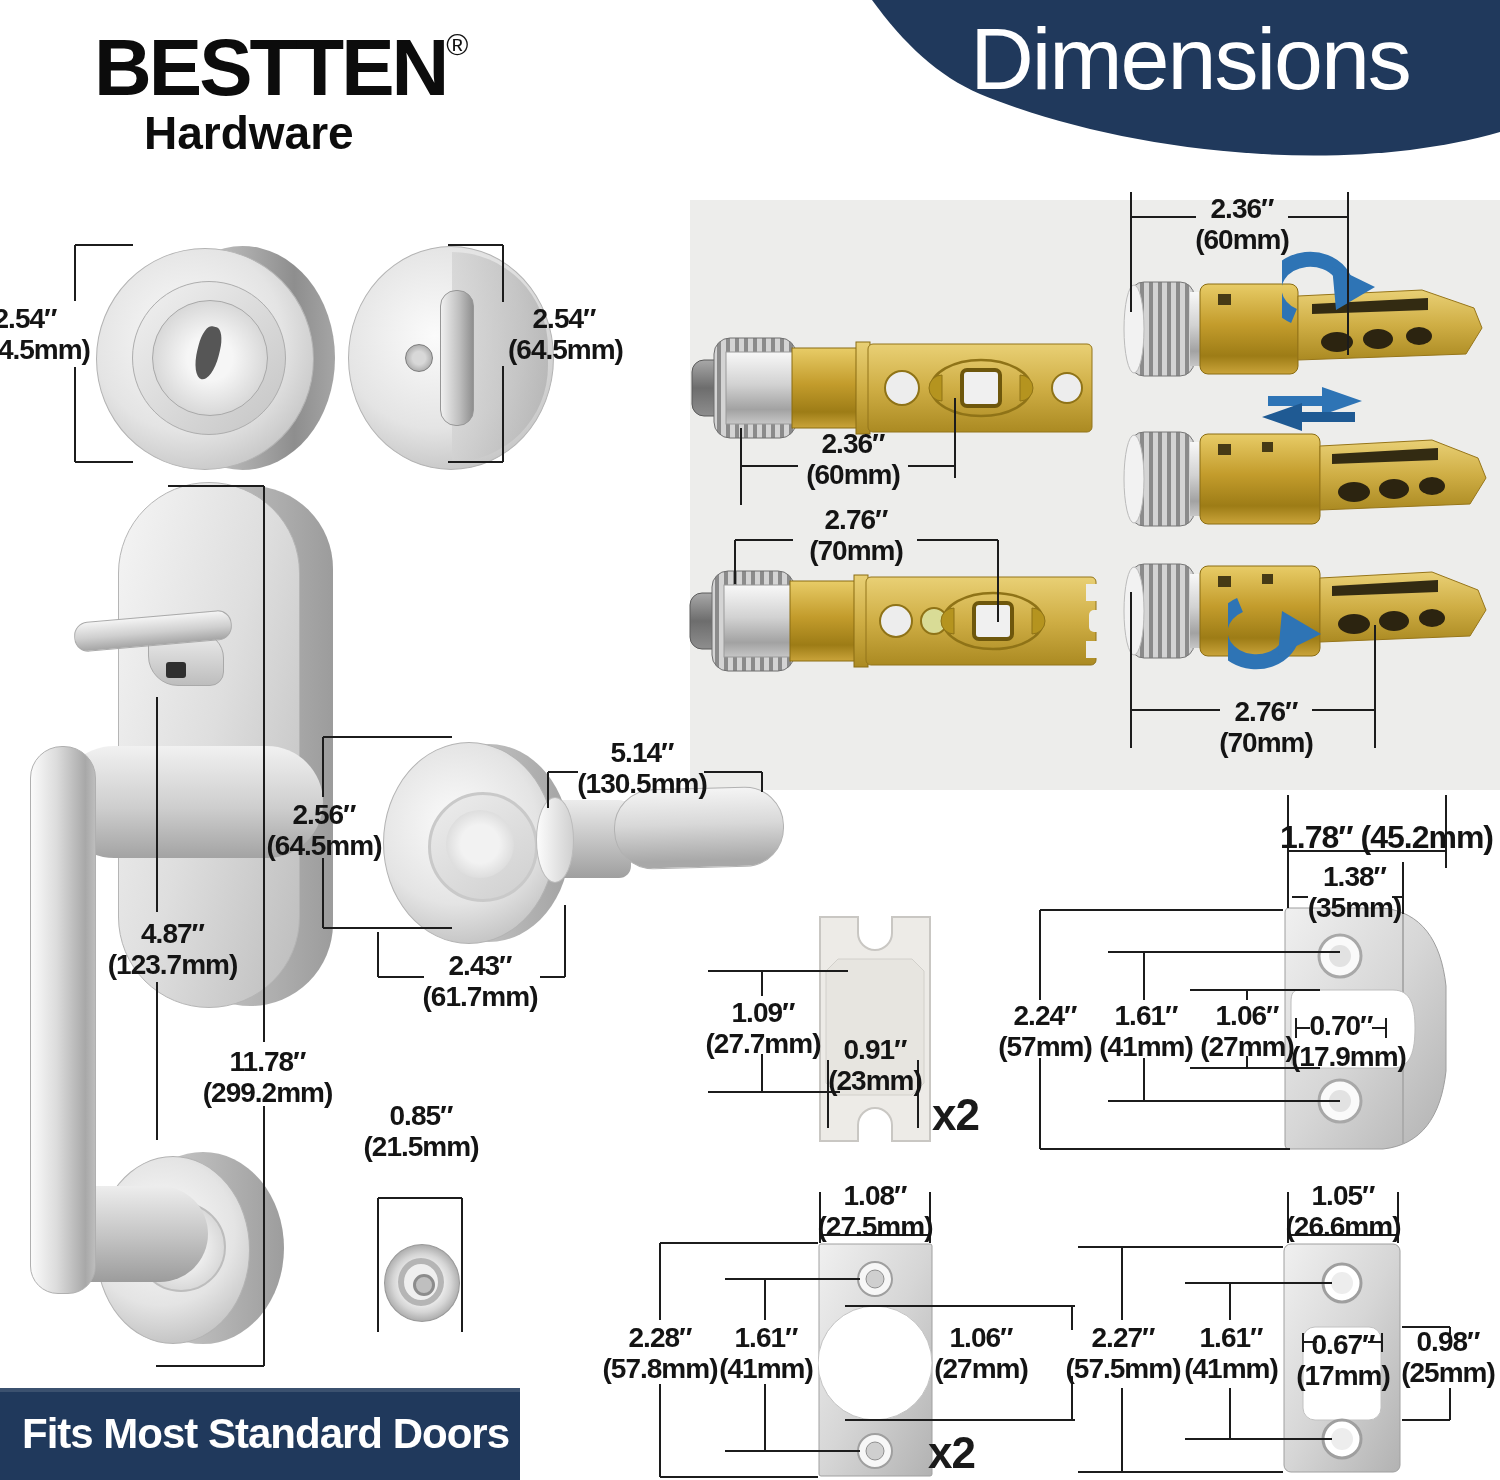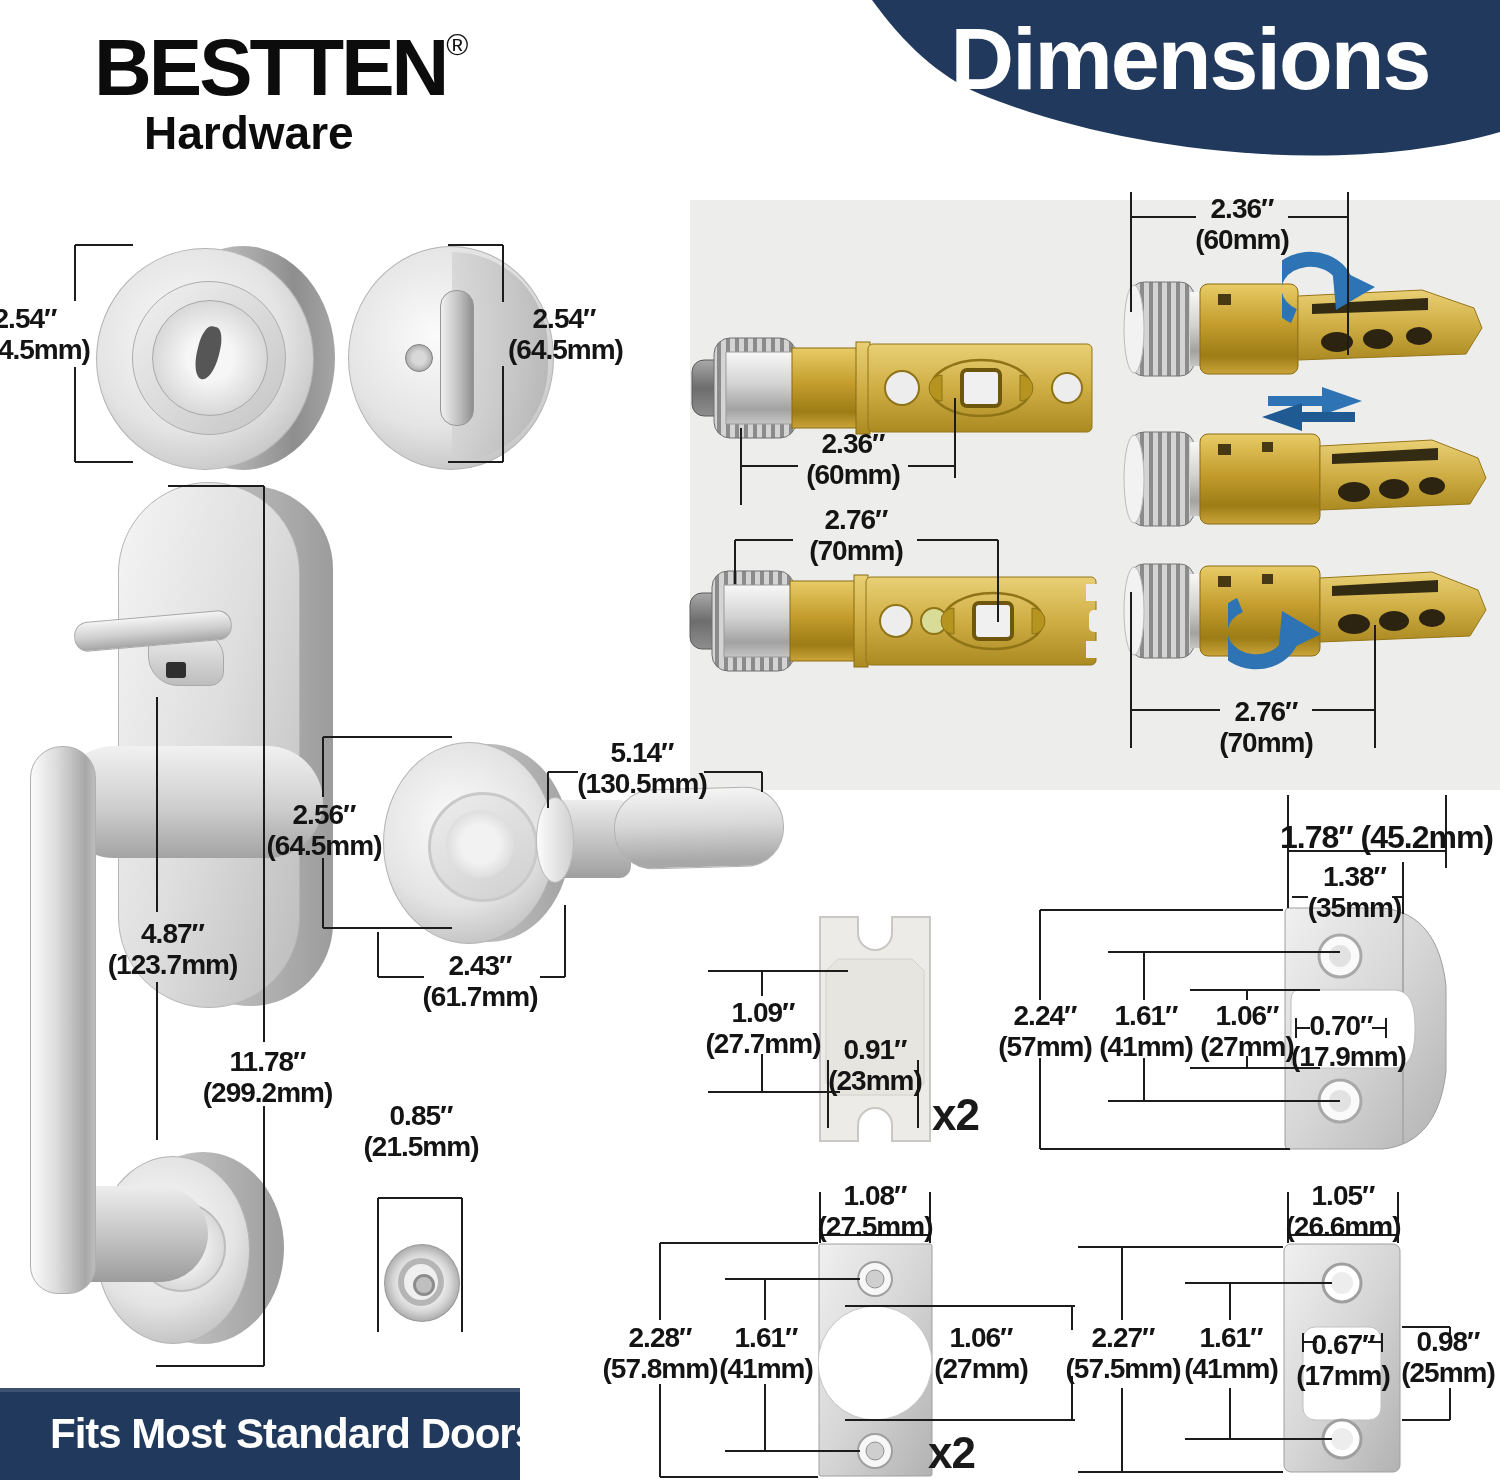--- a/index.html
+++ b/index.html
@@ -11,23 +11,23 @@
   .dim span{display:block;white-space:nowrap;}
   .dim1{font-size:32px;white-space:nowrap;}
   .qty{position:absolute;font-weight:700;font-size:44px;color:#1a1a1a;z-index:30;letter-spacing:-1px;}
   .metal-face{border-radius:50%;background:radial-gradient(circle at 42% 40%,#fbfbfb,#e4e4e4 52%,#bdbdbd 86%,#a9a9a9);border:1px solid #b3b3b3;}
   .lines-svg{position:absolute;left:0;top:0;z-index:20;pointer-events:none;}
   .panel-title{position:absolute;left:694px;top:157px;width:342px;height:50px;z-index:10;
     background:#2c639c;border:2px solid #1c4977;box-sizing:border-box;
     color:#fff;font-weight:700;font-size:29px;line-height:44px;text-align:center;}
   .footer{position:absolute;left:0;top:1388px;width:520px;height:92px;background:#20395c;z-index:10;
     box-shadow:inset 0 4px 0 rgba(255,255,255,.12);}
-  .footer-text{color:#fff;font-weight:700;font-size:42px;letter-spacing:-1px;line-height:92px;padding-left:22px;white-space:nowrap;margin-left:28px;}
+  .footer-text{color:#fff;font-weight:700;font-size:42px;letter-spacing:-1px;line-height:92px;padding-left:22px;white-space:nowrap;}
   .page-title{position:absolute;left:900px;top:8px;width:580px;z-index:6;color:#fff;
-    font-weight:700;font-size:88px;letter-spacing:-2px;text-align:center;}
+    font-weight:400;font-size:88px;letter-spacing:-2px;text-align:center;}
   .brand{position:absolute;left:70px;top:28px;z-index:6;margin-left:24px;}
   .brand-name{font-size:80px;font-weight:700;letter-spacing:-3px;color:#0c0c0c;line-height:1;}
   .brand-reg{font-size:30px;vertical-align:40px;letter-spacing:0;}
   .brand-div{font-size:46px;font-weight:700;color:#0c0c0c;margin:2px 0 0 50px;line-height:1;}
 </style>
 </head>
 <body>
 
 <div class="stage">
 

